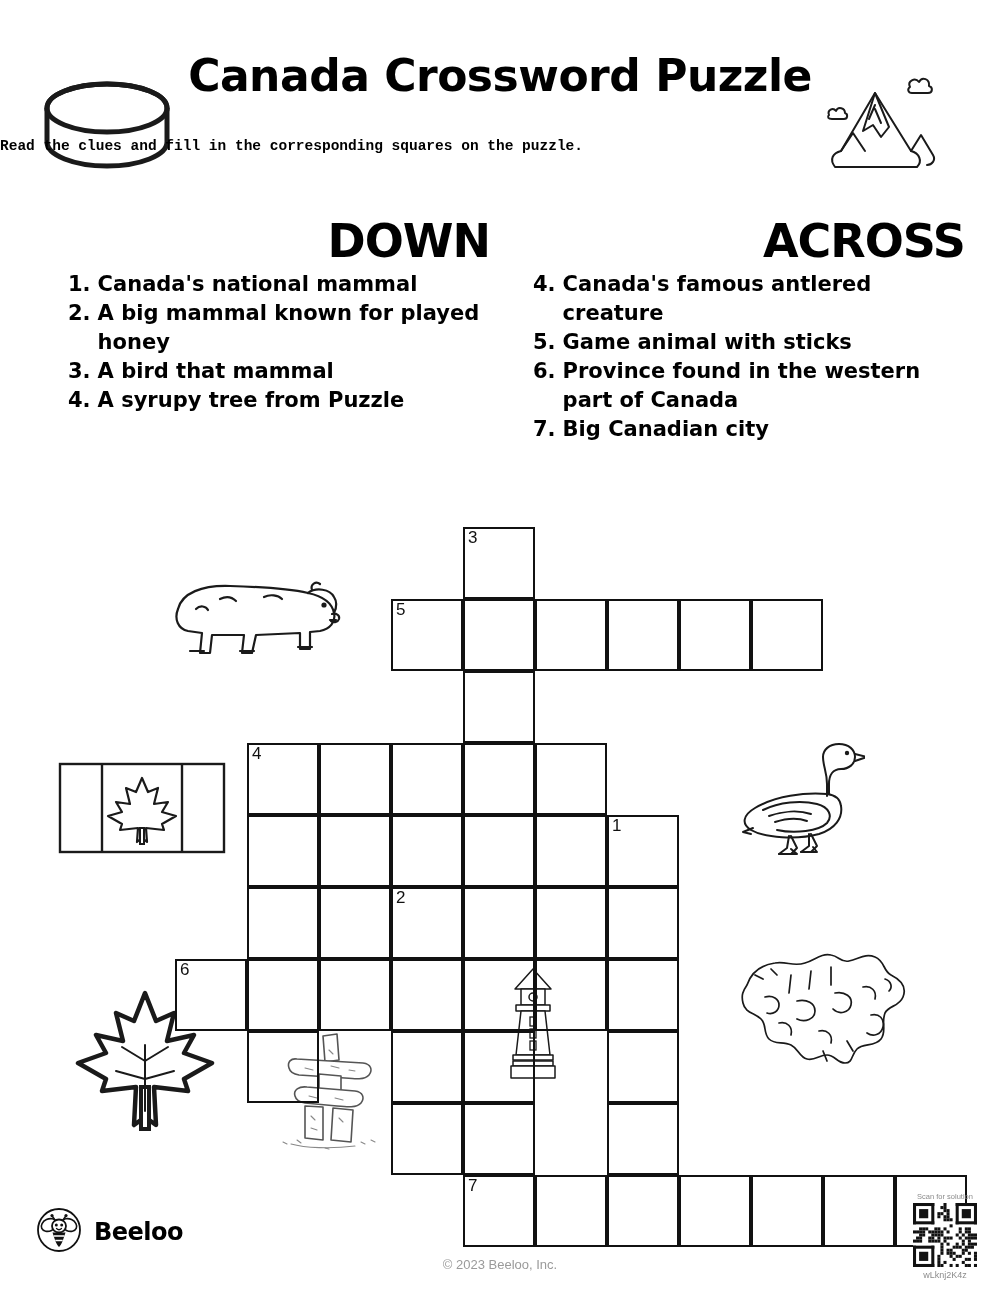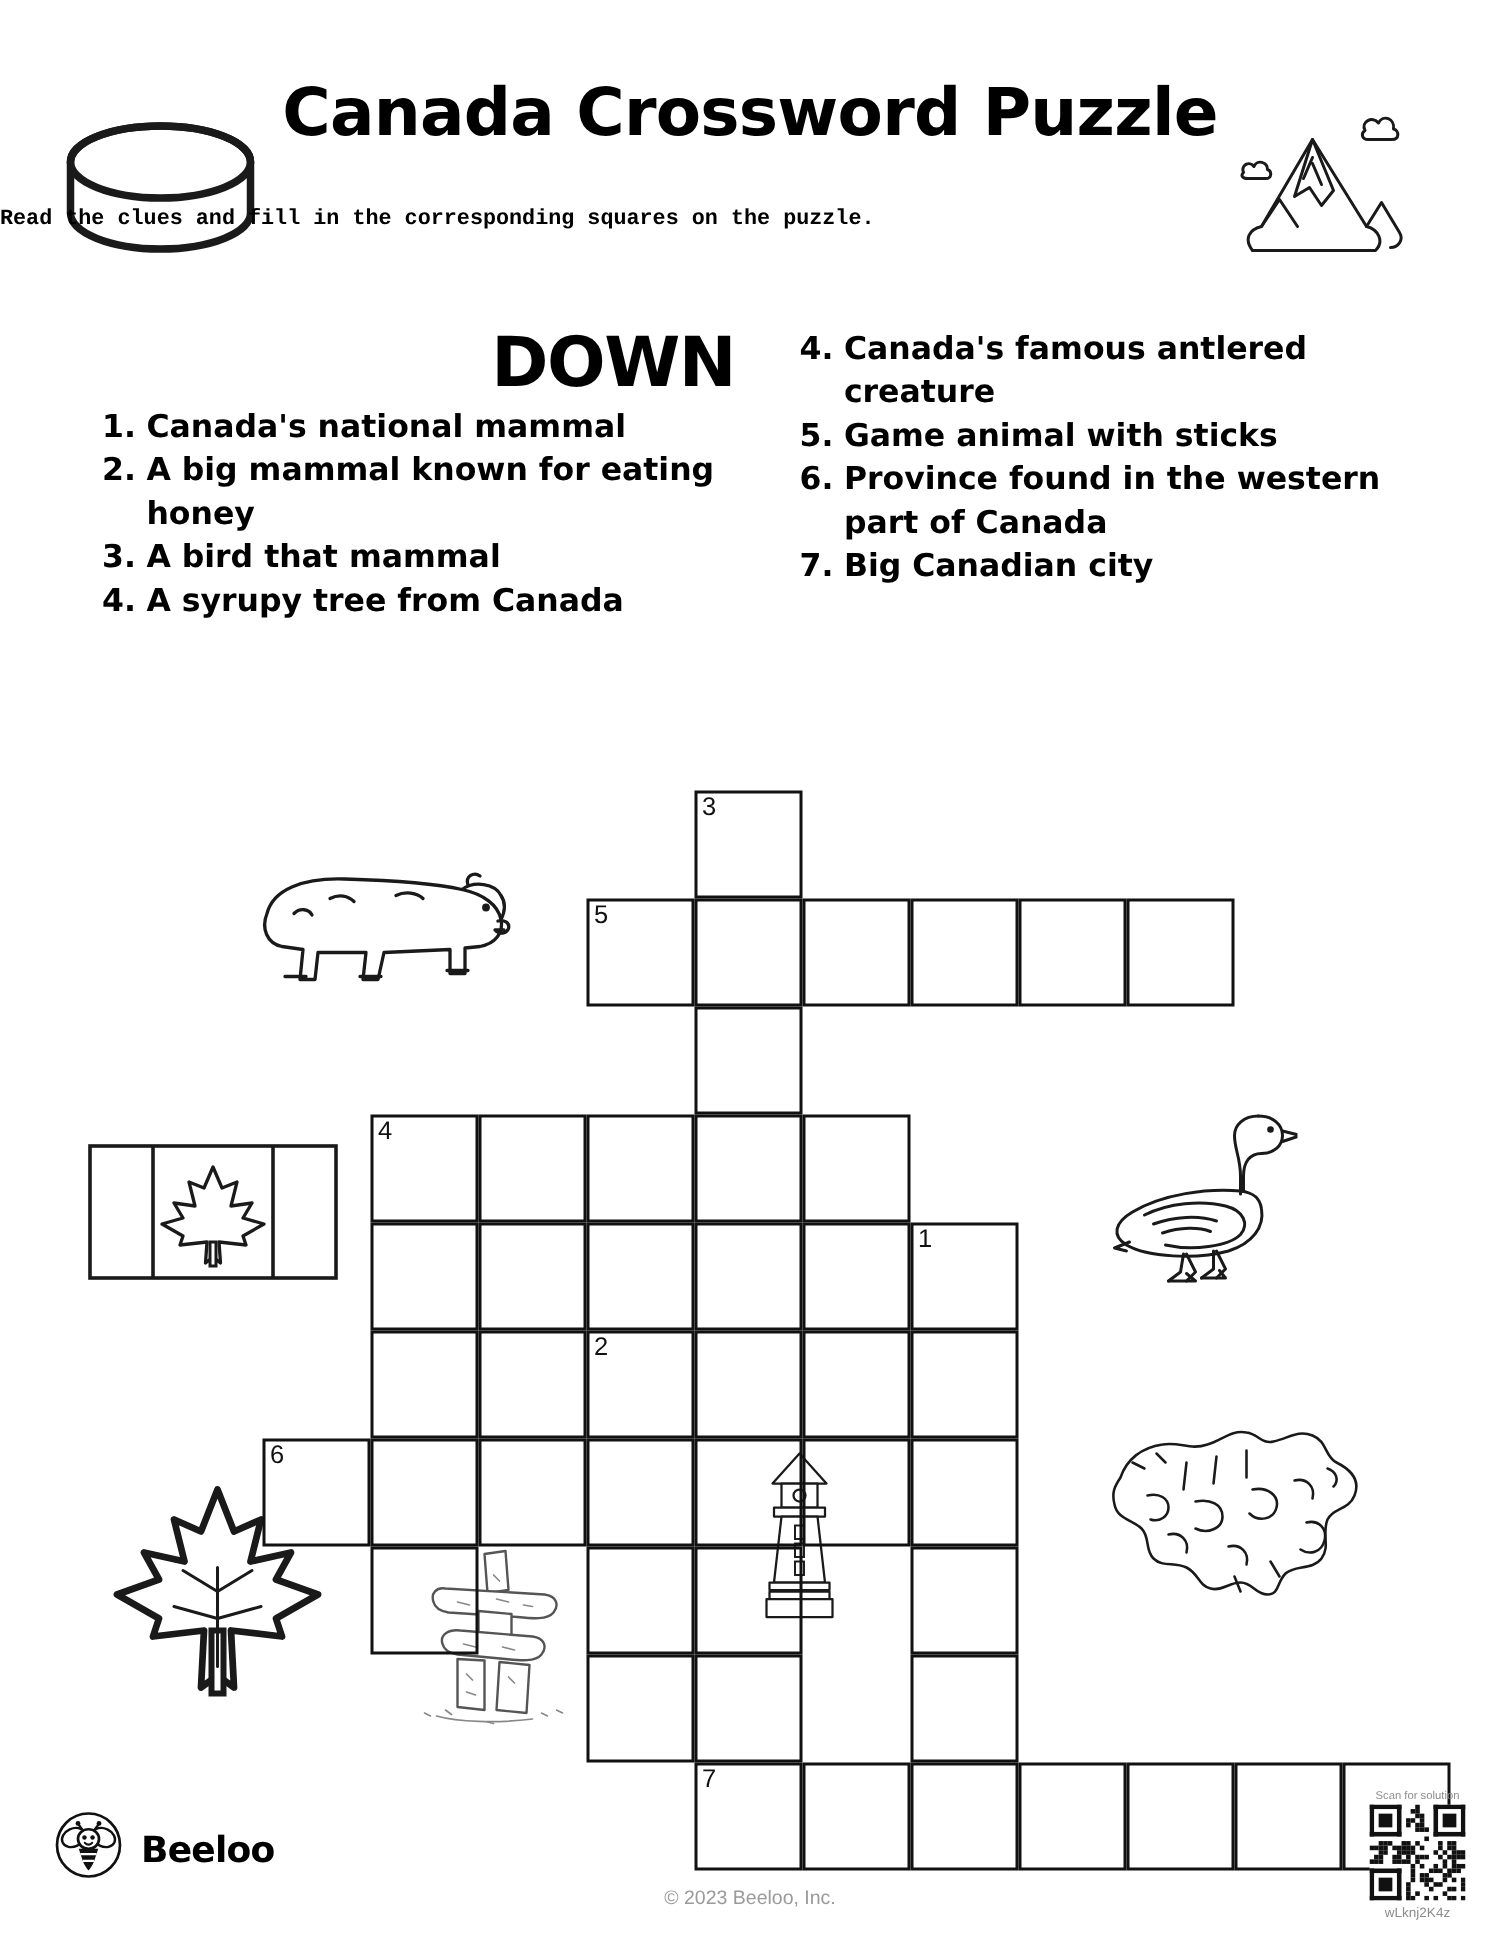--- a/index.html
+++ b/index.html
@@ -110,34 +110,35 @@
 
     <div class="col col-down">
       <div class="col-head">DOWN</div>
       <ol class="clue-list">
         <li>
           <span class="clue-num">1.</span>
           <span class="clue-txt">Canada's national mammal</span>
         </li>
         <li>
           <span class="clue-num">2.</span>
-          <span class="clue-txt">A big mammal known for eating honey</span>
+          <span class="clue-txt">A big mammal known for played honey</span>
         </li>
         <li>
           <span class="clue-num">3.</span>
           <span class="clue-txt">A bird that mammal</span>
         </li>
         <li>
           <span class="clue-num">4.</span>
-          <span class="clue-txt">A syrupy tree from Canada</span>
+          <span class="clue-txt">A syrupy tree from Puzzle</span>
         </li>
       </ol>
     </div>
 
     <div class="col col-across">
+      <div class="col-head">ACROSS</div>
       <ol class="clue-list">
         <li>
           <span class="clue-num">4.</span>
           <span class="clue-txt">Canada's famous antlered creature</span>
         </li>
         <li>
           <span class="clue-num">5.</span>
           <span class="clue-txt">Game animal with sticks</span>
         </li>
         <li>

